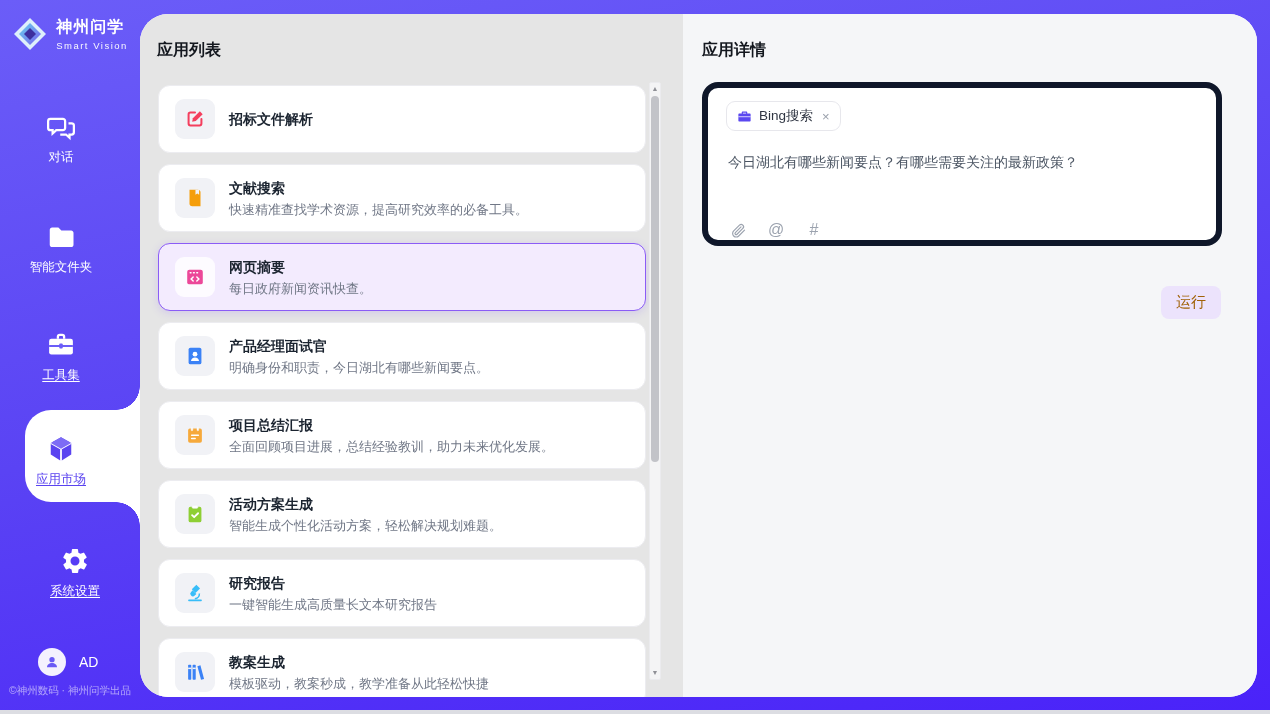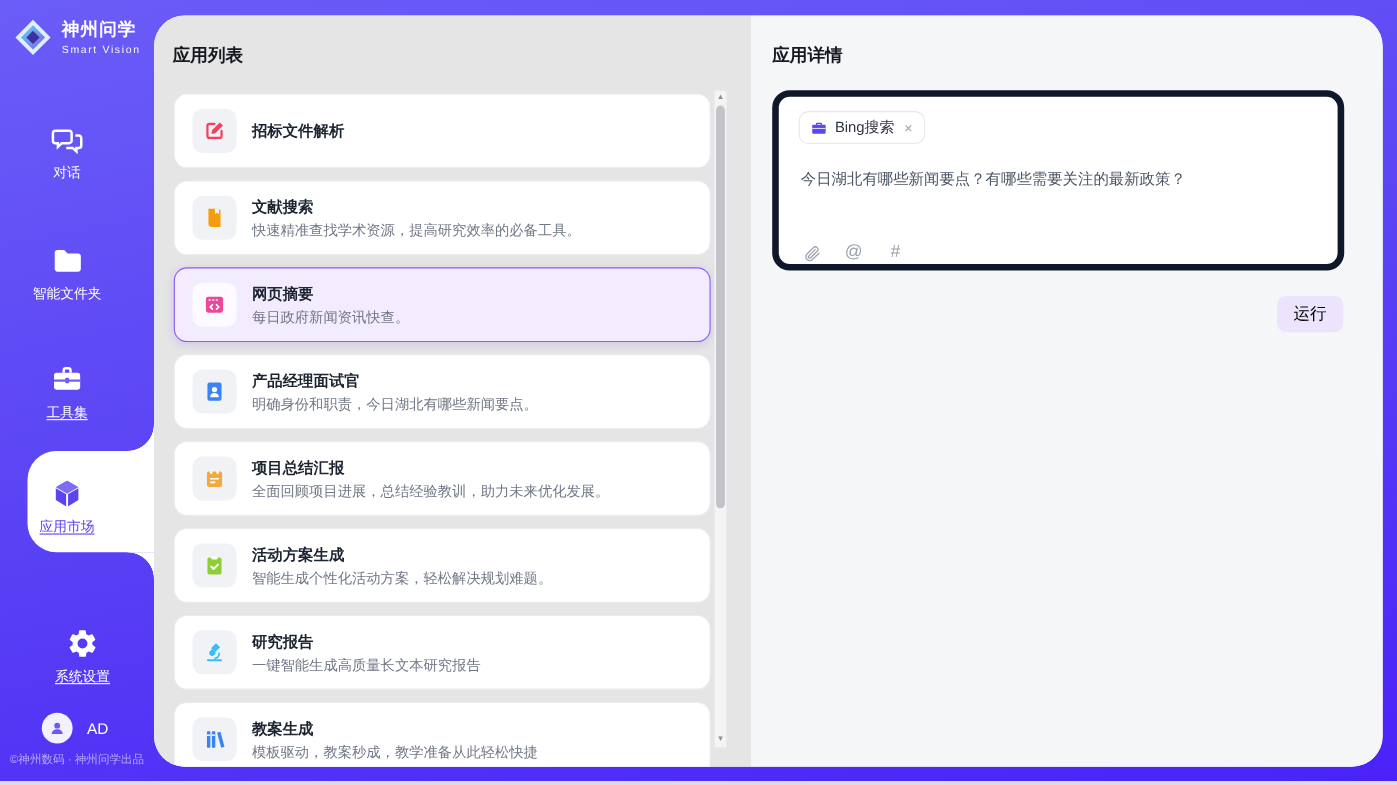--- a/index.html
+++ b/index.html
@@ -57,21 +57,21 @@
   
   .detail-panel .panel-title { left:19px; top:26px; }
   .detail-card { position:absolute; left:19px; top:68px; width:520px; height:164px; background:#fff; border:6px solid #0f172a; border-radius:16px; }
   .chip { position:absolute; left:18px; top:13px; height:30px; display:inline-flex; align-items:center; gap:7px; padding:0 10px; border:1px solid #e7e7ec; border-radius:9px; background:#fff; cursor:default; }
   .chip svg { width:15px; height:15px; }
   .chip-label { font-size:13.5px; color:#2f3542; }
   .chip-close { font-size:13px; color:#9aa0ab; margin-left:2px; cursor:pointer; }
   .query-text { position:absolute; left:20px; top:64px; right:20px; font-size:14px; color:#4b5563; line-height:20px; }
   .composer-icons { position:absolute; left:20px; top:132px; display:flex; align-items:center; gap:18px; color:#9ca3af; }
   .composer-icons .ci { width:20px; height:20px; display:flex; align-items:center; justify-content:center; font-size:16px; cursor:pointer; }
-  .run-btn { position:absolute; right:36px; top:255px; padding:7px 15px; background:#ece3fc; color:#000000; font-size:15px; border:none; border-radius:8px; cursor:pointer; font-family:inherit; }
+  .run-btn { position:absolute; right:36px; top:272px; padding:7px 15px; background:#ece3fc; color:#a16207; font-size:15px; border:none; border-radius:8px; cursor:pointer; font-family:inherit; }
 </style>
 </head>
 <body>
 
 <div class="frame">
 
   <div class="sidebar">
     <div class="logo">
       <svg width="36" height="36" viewBox="0 0 36 36">
         <defs>
@@ -118,21 +118,21 @@
     <div class="active-bubble"></div>
     <div class="nav-item active" style="top:434px;">
       <svg class="nav-icon" viewBox="0 0 24 24">
         <path d="M12 2.5l8.2 4.6v9.3L12 21.5l-8.2-5.1V7.1z" fill="#5a43f0"></path>
         <path d="M3.8 7.1l8.2 4.7 8.2-4.7M12 11.8v9.7" fill="none" stroke="#fff" stroke-width="1.4"></path>
         <path d="M12 2.5l8.2 4.6-8.2 4.7-8.2-4.7z" fill="#7d6cf5"></path>
       </svg>
       <div class="nav-label u">应用市场</div>
     </div>
 
-    <div class="nav-item" style="top:570px;padding-left:28px;">
+    <div class="nav-item" style="top:546px;padding-left:28px;">
       <svg class="nav-icon" viewBox="0 0 24 24">
         <path fill="#fff" d="M19.14 12.94c.04-.3.06-.61.06-.94s-.02-.64-.07-.94l2.03-1.58a.5.5 0 0 0 .12-.64l-1.92-3.32a.5.5 0 0 0-.61-.22l-2.39.96a7 7 0 0 0-1.62-.94l-.36-2.54a.5.5 0 0 0-.5-.42h-3.84a.5.5 0 0 0-.5.42l-.36 2.54c-.59.24-1.13.57-1.62.94l-2.39-.96a.5.5 0 0 0-.61.22L2.74 8.87a.5.5 0 0 0 .12.64l2.03 1.58c-.05.3-.07.63-.07.94s.02.64.07.94l-2.03 1.58a.5.5 0 0 0-.12.64l1.92 3.32c.14.24.42.34.61.22l2.39-.96c.49.38 1.03.7 1.62.94l.36 2.54c.04.24.25.42.5.42h3.84c.25 0 .46-.18.5-.42l.36-2.54c.59-.24 1.13-.56 1.62-.94l2.39.96c.23.09.47 0 .61-.22l1.92-3.32a.5.5 0 0 0-.12-.64zM12 15.6a3.6 3.6 0 1 1 0-7.2 3.6 3.6 0 0 1 0 7.2z"></path>
       </svg>
       <div class="nav-label u">系统设置</div>
     </div>
 
     <div class="user-row">
       <div class="avatar">
         <svg width="16" height="16" viewBox="0 0 24 24">
           <circle cx="12" cy="8.5" r="4" fill="#6a5af5"></circle>

